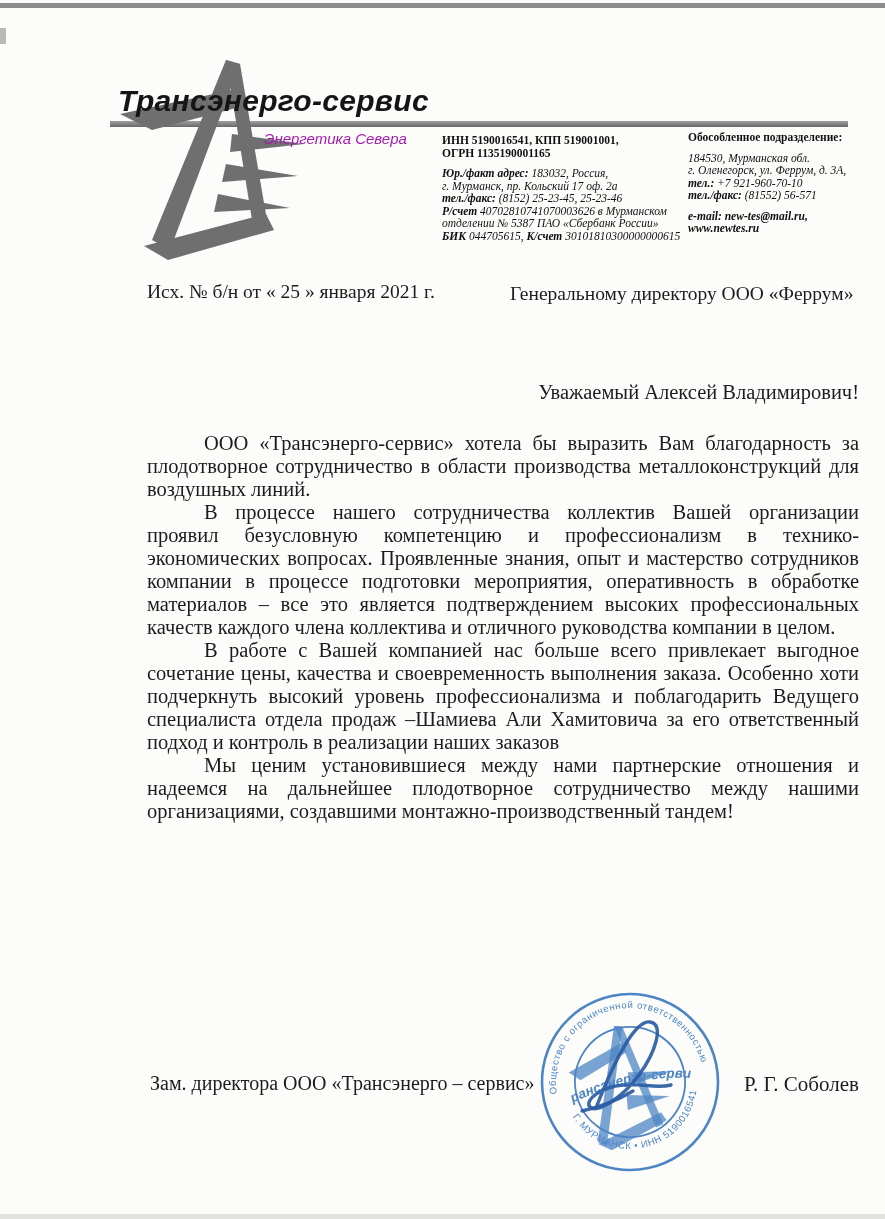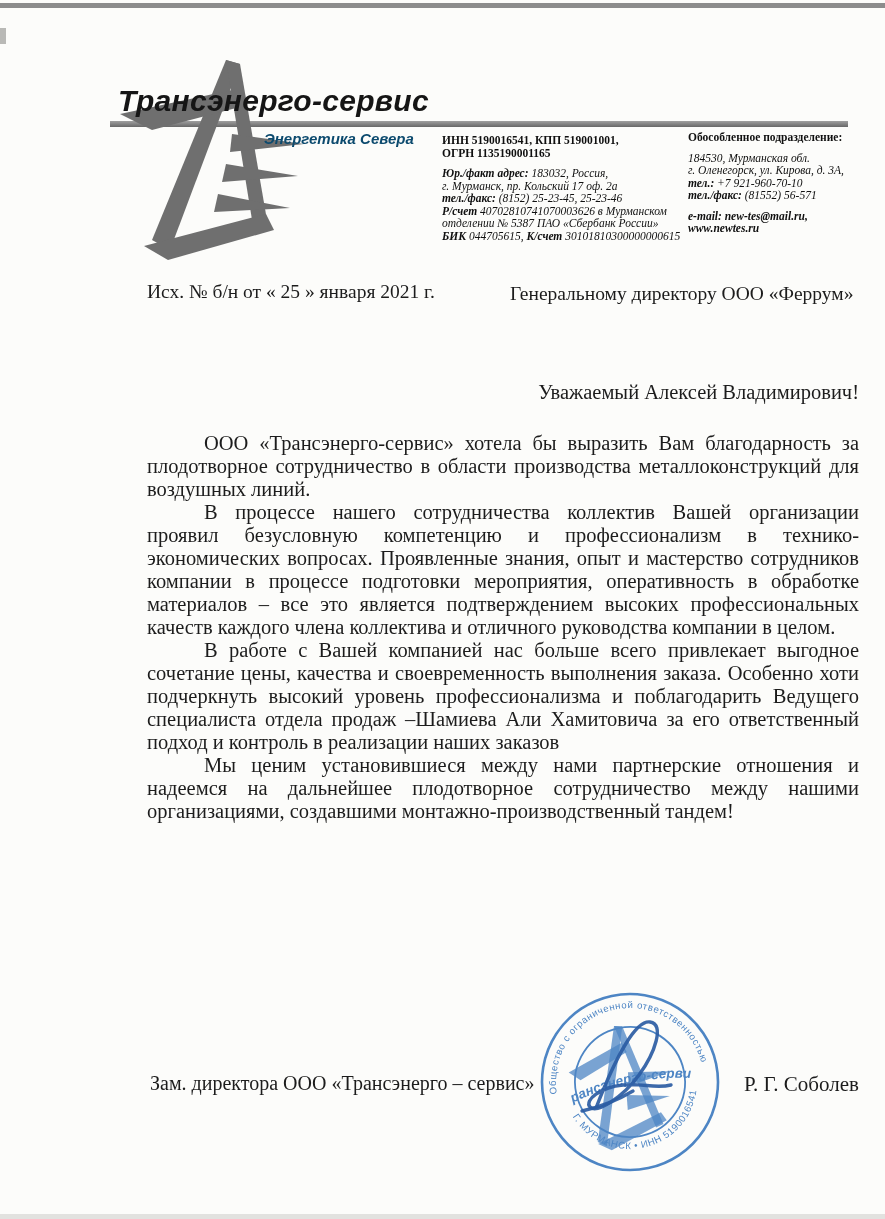--- a/index.html
+++ b/index.html
@@ -31,22 +31,22 @@
     position:absolute;left:118px;top:84px;z-index:3;
     font-family:"Liberation Sans", sans-serif;
     font-weight:bold;font-style:italic;
     font-size:30px;letter-spacing:.3px;color:#151515;white-space:nowrap;
   }
   .brand-rule{position:absolute;left:110px;top:121px;width:738px;height:6px;z-index:1;
     background:linear-gradient(#a0a0a0,#686868);}
   .brand-tagline{
     position:absolute;left:264px;top:130px;z-index:3;
     font-family:"Liberation Sans", sans-serif;
-    font-weight:bold;font-style:italic;
-    font-size:15px;color:#0c4a6e;white-space:nowrap;
+    font-weight:normal;font-style:italic;
+    font-size:15px;color:#a21caf;white-space:nowrap;
   }
   .req-block{position:absolute;font-size:11.5px;line-height:12.5px;color:#101010;z-index:3;}
   #req-left{left:412px;top:134px;width:250px;}
   #req-right{left:658px;top:131px;width:222px;font-family:Liberation Serif, serif;}
   .req-line{white-space:nowrap;margin-left:30px;}
   .req-line.gap{margin-bottom:8px;}
   .seg-b{font-weight:bold;}
   .seg-bi{font-weight:bold;font-style:italic;}
   .seg-i{font-style:italic;}
 
@@ -102,21 +102,21 @@
         <div class="req-line"><span class="seg-i">г. Мурманск, пр. Кольский 17 оф. 2а</span></div>
         <div class="req-line"><span class="seg-bi">тел./факс:</span><span class="seg-i"> (8152) 25-23-45, 25-23-46</span></div>
         <div class="req-line"><span class="seg-bi">Р/счет</span><span class="seg-i"> 40702810741070003626 в Мурманском</span></div>
         <div class="req-line"><span class="seg-i">отделении № 5387 ПАО «Сбербанк России»</span></div>
         <div class="req-line"><span class="seg-bi">БИК</span><span class="seg-i"> 044705615, </span><span class="seg-bi">К/счет</span><span class="seg-i"> 30101810300000000615</span></div>
       </div>
 
     <div class="req-block" id="req-right">
         <div class="req-line gap"><span class="seg-b">Обособленное подразделение:</span></div>
         <div class="req-line"><span class="seg-i">184530, Мурманская обл.</span></div>
-        <div class="req-line"><span class="seg-i">г. Оленегорск, ул. Кирова, д. 3А,</span></div>
+        <div class="req-line"><span class="seg-i">г. Оленегорск, ул. Феррум, д. 3А,</span></div>
         <div class="req-line"><span class="seg-bi">тел.:</span><span class="seg-i"> +7 921-960-70-10</span></div>
         <div class="req-line gap"><span class="seg-bi">тел./факс:</span><span class="seg-i"> (81552) 56-571</span></div>
         <div class="req-line"><span class="seg-bi">e-mail: new-tes@mail.ru,</span></div>
         <div class="req-line"><span class="seg-bi">www.newtes.ru</span></div>
       </div>
   </div>
 
   <div class="ref-out">Исх. № б/н от « 25 » января 2021 г.</div>
   <div class="ref-addr">Генеральному директору ООО «Феррум»</div>
 

